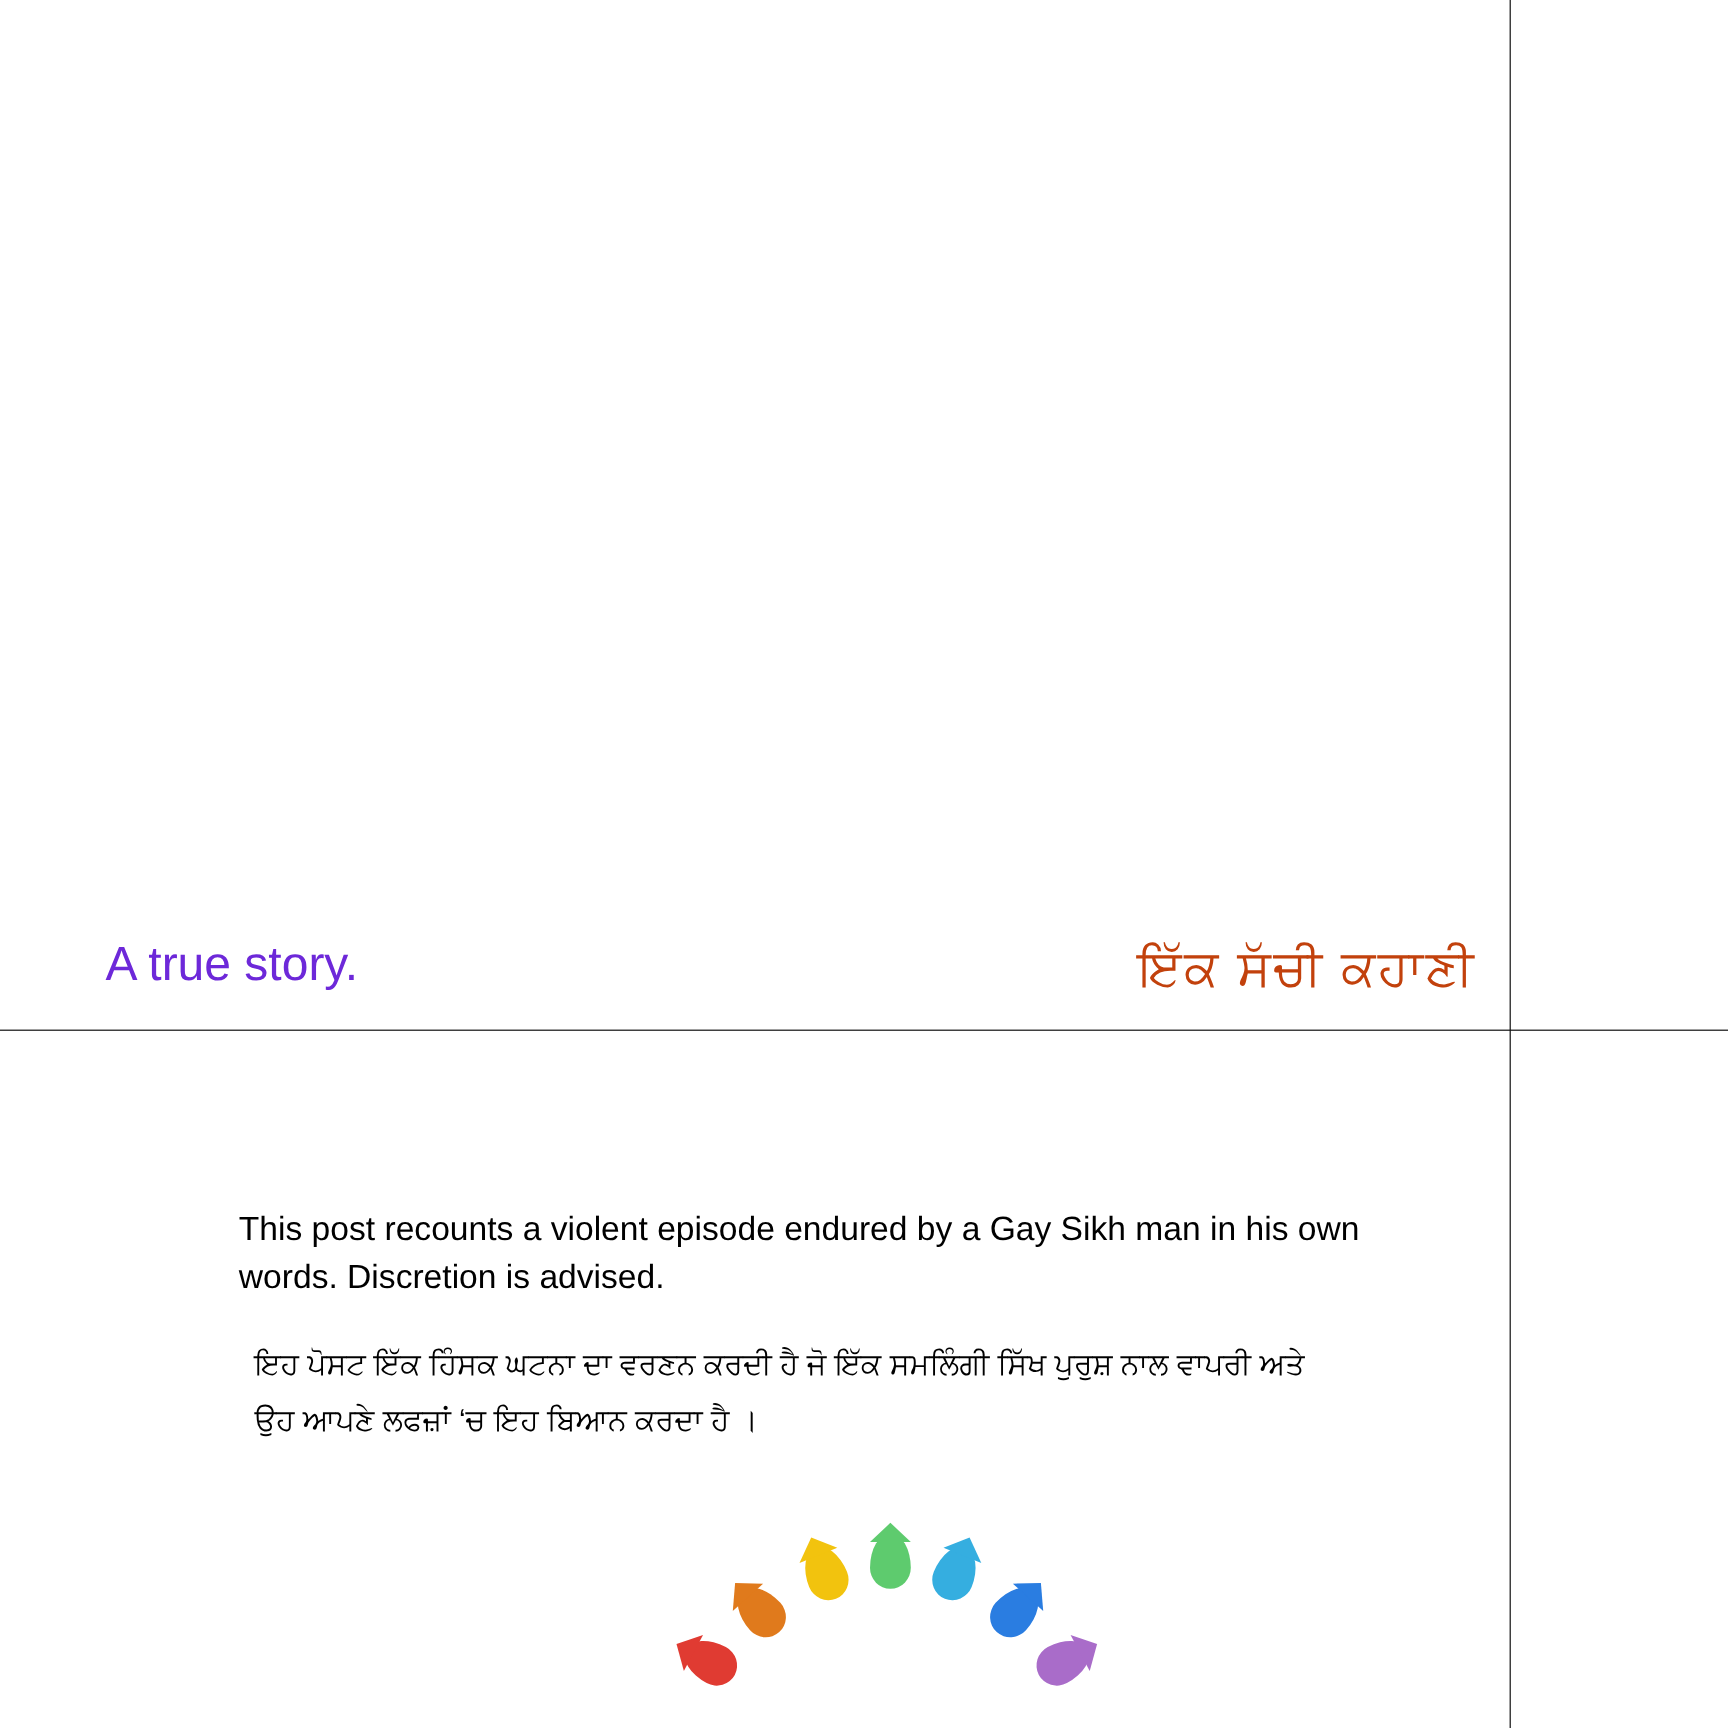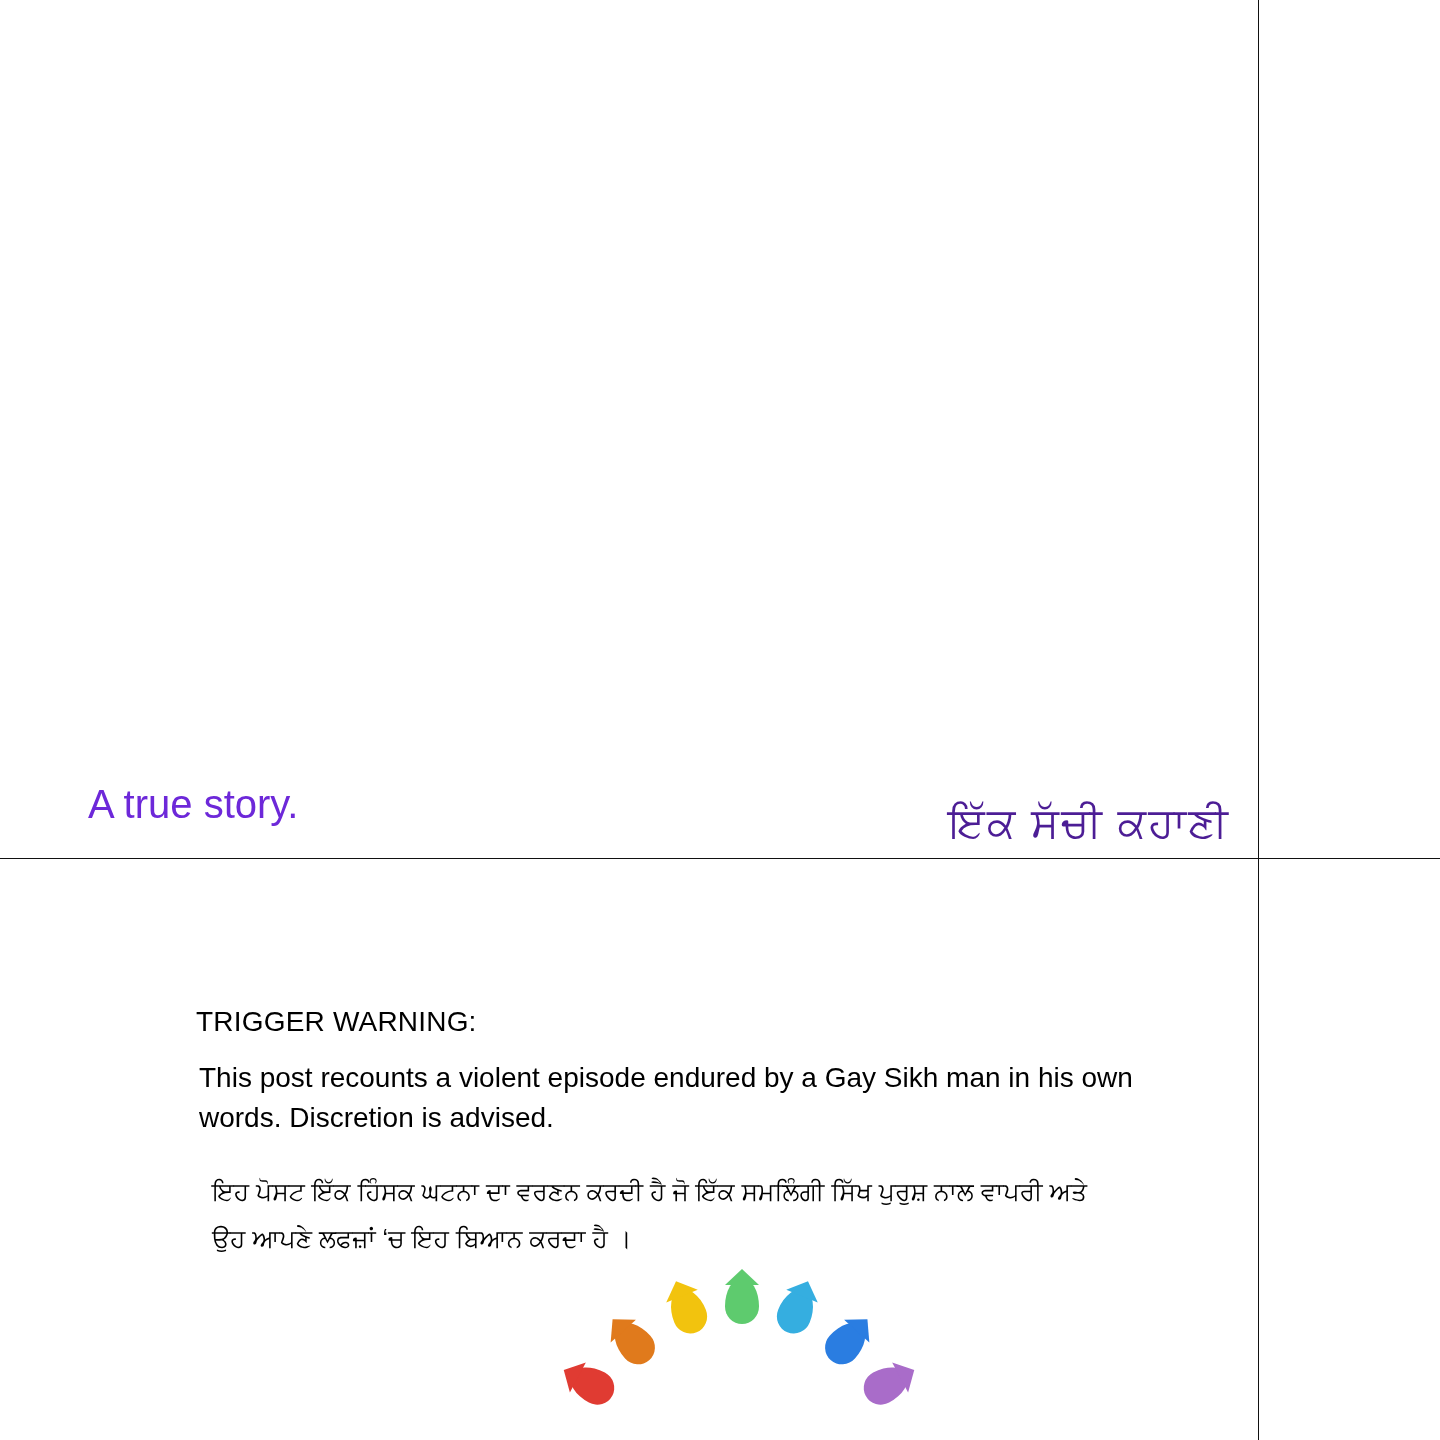--- a/index.html
+++ b/index.html
@@ -66,25 +66,25 @@
     position: absolute;
     left: 88px;
     top: 0;
     font-size: 40px;
     line-height: 1.1;
     color: #6d28d9;
   }
   .subline-pa {
     position: absolute;
     right: 28px;
-    top: 18px;
+    top: 2px;
     font-size: 42px;
     line-height: 1.1;
     letter-spacing: 2px;
-    color: #4c1d95;
+    color: #c2410c;
   }
 
   
   .bottom-panel {
     position: absolute;
     left: 0;
     top: 859px;
     width: 1258px;
     height: 581px;
   }
@@ -148,21 +148,20 @@
 <section class="top-panel">
 
   <div class="subline-row">
     <div class="subline-en">A true story.</div>
     <div class="subline-pa">ਇੱਕ ਸੱਚੀ ਕਹਾਣੀ</div>
   </div>
 </section>
 
 <section class="bottom-panel">
   <div class="warning-block">
-    <p class="warning-title">TRIGGER WARNING:</p>
     <p class="warning-body-en">This post recounts a violent episode endured by a Gay Sikh man in his own words. Discretion is advised.</p>
     <p class="warning-body-pa">ਇਹ ਪੋਸਟ ਇੱਕ ਹਿੰਸਕ ਘਟਨਾ ਦਾ ਵਰਣਨ ਕਰਦੀ ਹੈ ਜੋ ਇੱਕ ਸਮਲਿੰਗੀ ਸਿੱਖ ਪੁਰੁਸ਼ ਨਾਲ ਵਾਪਰੀ ਅਤੇ ਉਹ ਆਪਣੇ ਲਫਜ਼ਾਂ ‘ਚ ਇਹ ਬਿਆਨ ਕਰਦਾ ਹੈ ।</p>
   </div>
 
   <div class="droplet-arc" id="droplet-arc">
       <span class="droplet" style="left: 0px; top: 108px; background: rgb(224, 59, 50); color: rgb(224, 59, 50); transform: rotate(-62deg);"></span>
       <span class="droplet" style="left: 42px; top: 66px; background: rgb(224, 122, 28); color: rgb(224, 122, 28); transform: rotate(-42deg);"></span>
       <span class="droplet" style="left: 96px; top: 34px; background: rgb(242, 195, 14); color: rgb(242, 195, 14); transform: rotate(-22deg);"></span>
       <span class="droplet" style="left: 150px; top: 24px; background: rgb(94, 203, 110); color: rgb(94, 203, 110); transform: rotate(0deg);"></span>
       <span class="droplet" style="left: 204px; top: 34px; background: rgb(53, 174, 224); color: rgb(53, 174, 224); transform: rotate(22deg);"></span>

